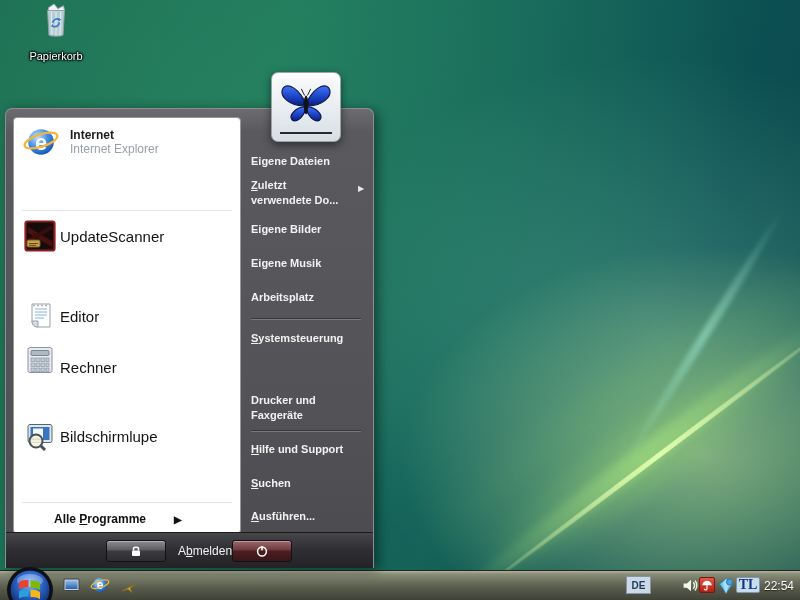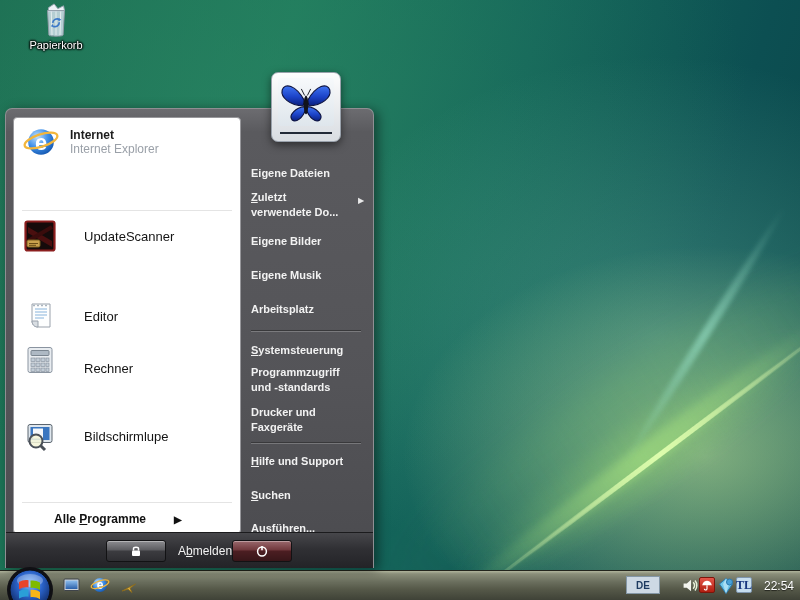--- a/index.html
+++ b/index.html
@@ -19,48 +19,48 @@
       background:linear-gradient(90deg,transparent,rgba(180,240,130,.45),transparent);filter:blur(4px);}
   .s3{width:430px;height:64px;left:420px;top:432px;transform:rotate(-36deg);
       background:linear-gradient(90deg,transparent,rgba(150,215,115,.28),transparent);filter:blur(9px);}
   .s4{width:300px;height:9px;left:555px;top:330px;transform:rotate(-58deg);
       background:linear-gradient(90deg,transparent,rgba(165,240,215,.5),transparent);filter:blur(2px);}
   .s5{width:620px;height:100px;left:330px;top:370px;transform:rotate(-34deg);
       background:linear-gradient(90deg,transparent,rgba(120,195,105,.16),transparent);filter:blur(14px);}
   
   .desk-icon{position:absolute;left:22px;top:2px;width:68px;text-align:center;cursor:default;}
   .desk-icon svg{display:block;margin:0 auto;}
-  .desk-label{margin-top:1px;color:#fff;font-size:11px;
+  .desk-label{margin-top:12px;color:#fff;font-size:11px;
     text-shadow:0 1px 2px #000,1px 0 2px #000,-1px 0 2px #000,0 -1px 2px #000;}
   
   .avatar{position:absolute;left:271px;top:72px;width:70px;height:70px;z-index:6;
     background:linear-gradient(180deg,#fdfdfd,#d9dde2);border:1px solid #9aa2ac;border-radius:7px;
     box-shadow:0 3px 8px rgba(0,0,0,.5);box-sizing:border-box;}
   .avatar-img{position:absolute;left:6px;top:5px;width:56px;height:48px;border-radius:3px;
     background:linear-gradient(180deg,#f7f9fb,#dfe6ec);overflow:hidden;}
   .avatar-line{position:absolute;left:8px;bottom:7px;width:52px;height:2px;background:#232b38;}
   
   .start-menu{position:absolute;left:5px;top:108px;width:369px;height:460px;z-index:5;box-sizing:border-box;
     background:linear-gradient(180deg,#6c6c70 0,#5a5a5e 5%,#545458 60%,#4b4b4f 100%);
     border:1px solid #8f8f93;border-bottom:none;border-radius:7px 7px 0 0;
     box-shadow:4px 2px 12px rgba(0,0,0,.45);}
   .white-panel{position:absolute;left:7px;top:8px;width:228px;height:417px;background:#fff;
     border:1px solid #97979b;border-radius:4px;box-sizing:border-box;overflow:hidden;}
   .top-item{position:absolute;left:8px;width:210px;height:40px;display:flex;align-items:center;gap:10px;cursor:pointer;}
   .t-title{font-size:12px;font-weight:bold;color:#1c1c1c;line-height:14px;}
   .t-sub{font-size:12px;color:#9aa0a8;line-height:14px;}
   .sep-left{position:absolute;left:8px;right:8px;height:1px;background:#e4e4e4;}
-  .pin-item{position:absolute;left:10px;width:208px;height:40px;display:flex;align-items:center;gap:28px;
-    font-size:13px;color:#141414;cursor:pointer;}
+  .pin-item{position:absolute;left:10px;width:208px;height:40px;display:flex;align-items:center;gap:4px;
+    font-size:15px;color:#141414;cursor:pointer;}
   .all-programs{position:absolute;left:40px;top:388px;height:26px;display:flex;align-items:center;
     font-size:12px;font-weight:bold;color:#111;cursor:pointer;}
   .ap-arrow{margin-left:28px;font-size:10px;color:#111;}
   .u{text-decoration:underline;}
   
-  .right-panel{position:absolute;left:240px;top:20px;width:121px;height:417px;}
+  .right-panel{position:absolute;left:240px;top:8px;width:121px;height:417px;}
   .r-item{position:absolute;left:5px;width:116px;font-size:11px;font-weight:bold;color:#f2f2f2;
     line-height:15px;cursor:pointer;}
   .r-sep{position:absolute;left:5px;width:110px;height:1px;background:#39393b;
     box-shadow:0 1px 0 rgba(255,255,255,.22);}
   .r-arrow{position:absolute;left:112px;top:67px;font-size:8px;color:#e9e9e9;}
   
   .menu-footer{position:absolute;left:0;right:0;bottom:0;height:35px;
     background:linear-gradient(180deg,#47474b 0,#303034 45%,#232327 100%);
     border-top:1px solid #1b1b1d;}
   .f-btn{position:absolute;top:7px;width:60px;height:22px;border-radius:3px;border:1px solid #121214;
@@ -70,29 +70,29 @@
   .btn-power{left:226px;background:linear-gradient(180deg,#9a686c 0,#70383c 45%,#4c1e22 50%,#381619 100%);}
   .f-lbl{position:absolute;top:0;height:35px;display:flex;align-items:center;
     font-size:12px;color:#f2f2f2;cursor:pointer;}
   .lbl-logoff{left:163px;margin-left:9px;} .lbl-shutdown{left:296px;}
   
   .taskbar{position:absolute;left:0;top:570px;width:800px;height:30px;z-index:4;box-sizing:border-box;
     background:linear-gradient(180deg,#b0b59c 0,#8a8e7a 10%,#6a6e5d 38%,#565949 62%,#3f4237 100%);
     border-top:1px solid #23251d;}
   .start-orb{position:absolute;left:6px;top:566px;width:48px;height:48px;z-index:7;cursor:pointer;}
   .ql{position:absolute;cursor:pointer;}
-  .tray-de{position:absolute;left:626px;top:5px;width:34px;height:18px;background:#cdd9e4;
+  .tray-de{position:absolute;left:626px;top:5px;width:25px;height:18px;background:#cdd9e4;
     border:1px solid #8497a6;box-sizing:border-box;display:flex;align-items:center;justify-content:center;
     font-size:10px;font-weight:bold;color:#1d3a5f;cursor:pointer;}
   .tray-ico{position:absolute;top:6px;cursor:pointer;}
   .avira{left:699px;width:16px;height:16px;background:linear-gradient(180deg,#e5564a,#b01e10);
     border:1px solid #7c150b;border-radius:2px;box-sizing:border-box;}
-  .tl{left:736px;width:16px;height:16px;background:#c6ddee;border:1px solid #7e95ad;border-radius:2px;
+  .tl{left:736px;width:24px;height:16px;background:#c6ddee;border:1px solid #7e95ad;border-radius:2px;
     box-sizing:border-box;display:flex;align-items:center;justify-content:center;
-    font-family:"Liberation Serif",serif;font-weight:bold;font-size:12px;color:#16357e;}
+    font-family:"Liberation Serif",serif;font-weight:bold;font-size:14px;color:#16357e;}
   .clock{position:absolute;right:6px;top:0;height:30px;display:flex;align-items:center;
     font-size:12px;color:#fff;text-shadow:0 1px 1px rgba(0,0,0,.6);cursor:pointer;}
 </style>
 </head>
 <body>
 
 <div class="screen">
 
   <div class="wallpaper">
     <div class="streak s5"></div>
@@ -235,24 +235,20 @@
       <span class="r-arrow">▶</span>
 
       <div class="r-item" style="top:105px;"><span></span><span class="u"></span><span>Eigene Bilder</span></div>
       <div class="r-item" style="top:139px;"><span></span><span class="u"></span><span>Eigene Musik</span></div>
       <div class="r-item" style="top:173px;"><span></span><span class="u"></span><span>Arbeitsplatz</span></div>
 
       <div class="r-sep" style="top:201px;"></div>
 
       <div class="r-item" style="top:214px;"><span></span><span class="u">S</span><span>ystemsteuerung</span></div>
 
-      <div class="r-item" style="top:236px;">
-        <span></span><span class="u"></span><span>Programmzugriff</span><br>
-        <span>und -standards</span>
-      </div>
 
       <div class="r-item" style="top:276px;">
         <span></span><span class="u"></span><span>Drucker und</span><br>
         <span>Faxgeräte</span>
       </div>
 
       <div class="r-sep" style="top:313px;"></div>
 
       <div class="r-item" style="top:325px;"><span></span><span class="u">H</span><span>ilfe und Support</span></div>
       <div class="r-item" style="top:359px;"><span></span><span class="u">S</span><span>uchen</span></div>

